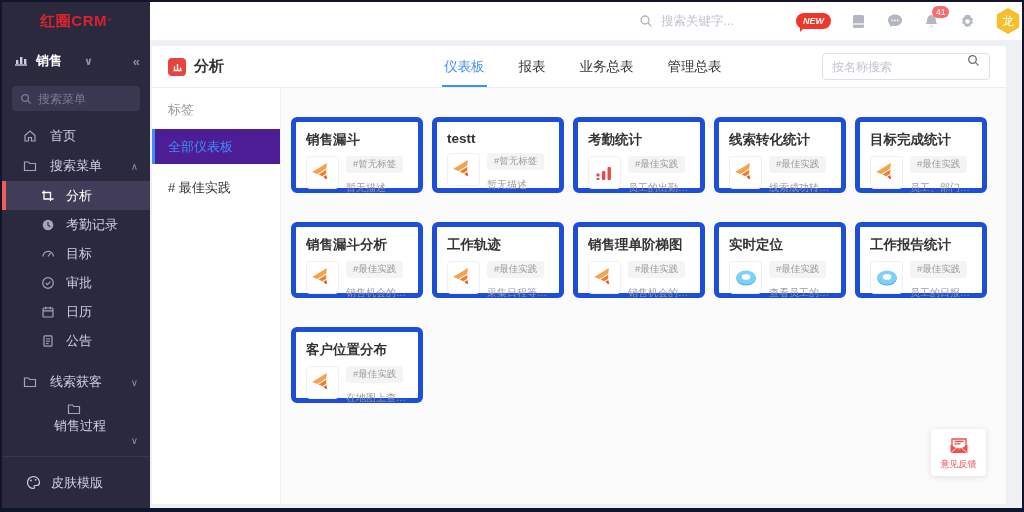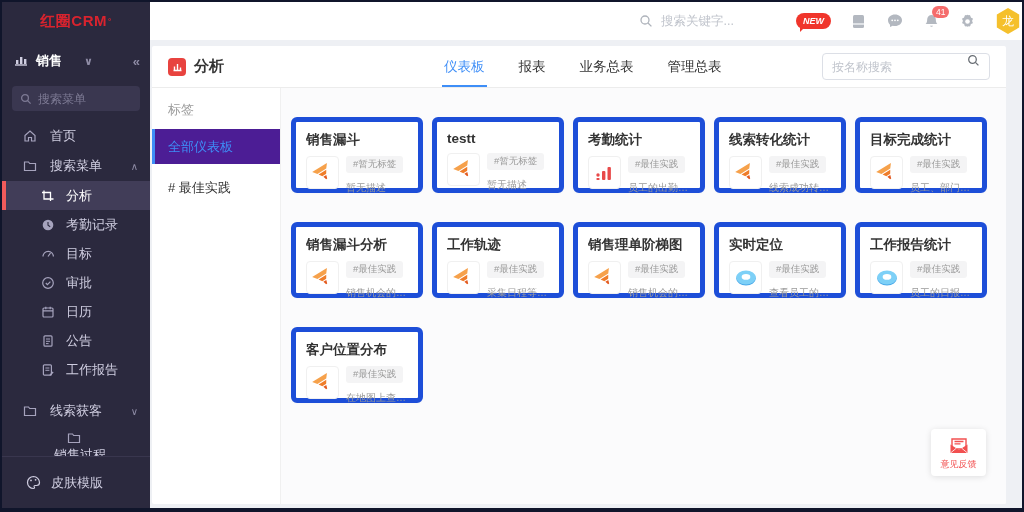--- a/index.html
+++ b/index.html
@@ -174,30 +174,20 @@
         <span>日历</span>
       </div>
       <div class="mi child">
         <span class="ic">
             <svg width="14" height="14" viewBox="0 0 14 14">
               <rect x="3" y="1.8" width="8" height="10.4" rx="1" fill="none" stroke="#a6a3bd" stroke-width="1.2"></rect>
               <path d="M5 5h4M5 7.3h4M5 9.6h2.6" stroke="#a6a3bd" stroke-width="1"></path>
             </svg>
           </span>
         <span>公告</span>
-      </div>
-      <div class="mi child">
-        <span class="ic">
-            <svg width="14" height="14" viewBox="0 0 14 14">
-              <rect x="2.4" y="1.8" width="8" height="10.4" rx="1" fill="none" stroke="#a6a3bd" stroke-width="1.2"></rect>
-              <path d="M4.4 5h4M4.4 7.3h4" stroke="#a6a3bd" stroke-width="1"></path>
-              <path d="M8.6 11.6l3-3 1 1-3 3h-1z" fill="#a6a3bd"></path>
-            </svg>
-          </span>
-        <span>工作报告</span>
       </div>
       <div class="mi" style="margin-top:12px;align-items:center;">
         <span class="ic">
             <svg width="14" height="14" viewBox="0 0 14 14">
               <path d="M1.5 3h4l1.2 1.5h5.8V11.5h-11z" fill="none" stroke="#a6a3bd" stroke-width="1.2"></path>
             </svg>
           </span>
         <span>线索获客</span>
         <span class="mchev">∨</span>
       </div>

